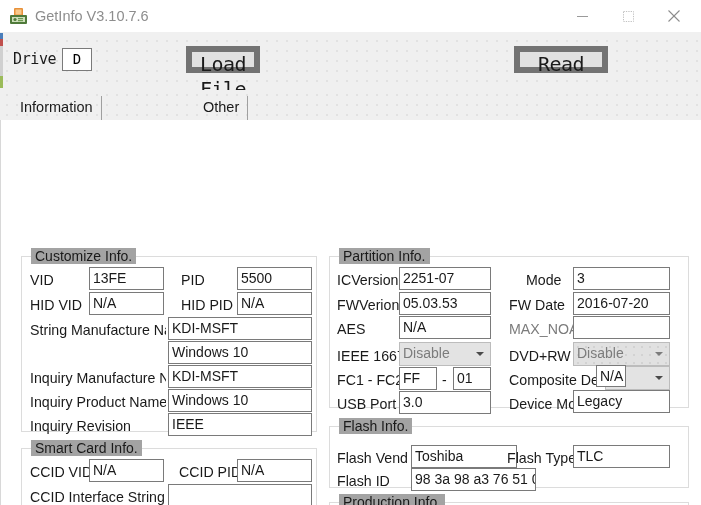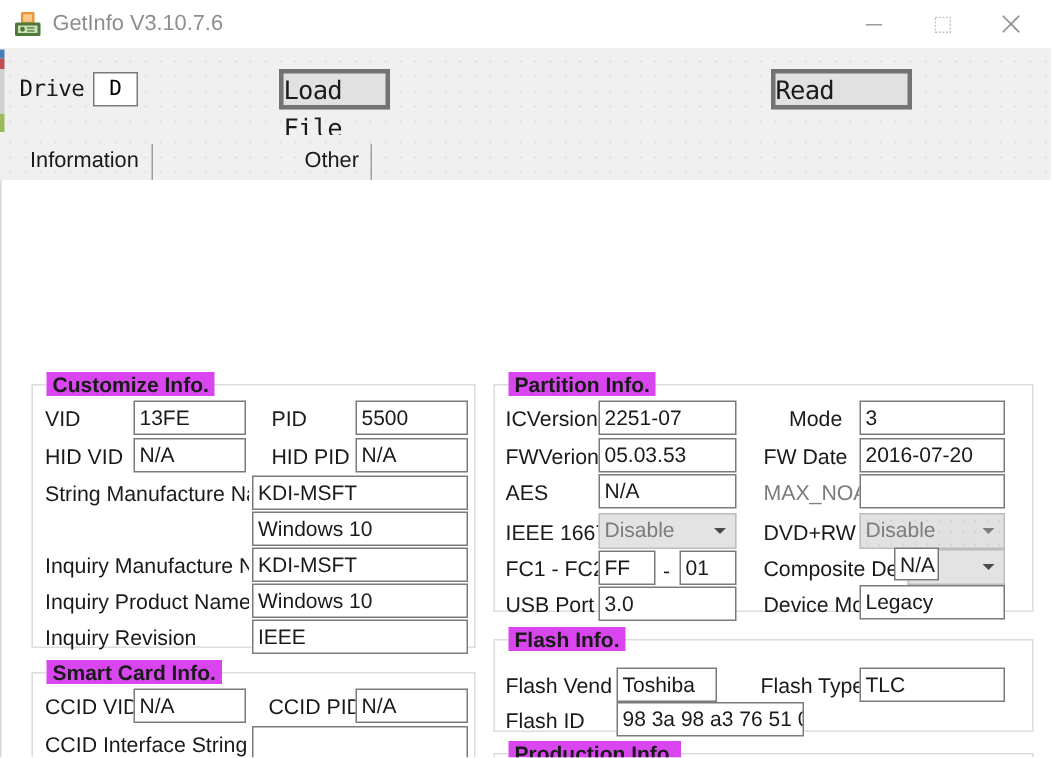--- a/index.html
+++ b/index.html
@@ -78,25 +78,25 @@
     background: #ffffff;
     border: 1px solid #7a7a7a;
     font-size: 14px;
     font-family: "DejaVu Sans Mono", monospace;
     color: #000; text-align: center;
     line-height: 21px;
   }
   .topbtn {
     position: absolute;
     background: #e1e1e1;
-    border: 3px solid #737373;
-    font-size: 17px;
+    border: 6px solid #737373;
+    font-size: 20px;
     font-family: "DejaVu Sans Mono", monospace;
     color: #1a1a1a;
-    text-align: left;
+    text-align: center;
     letter-spacing: -0.5px;
   }
   #btn-loadfile { left: 186px; top: 46px; width: 74px; height: 27px; line-height: 25px; }
   #btn-read     { left: 514px; top: 46px; width: 94px; height: 27px; line-height: 25px; }
 
   
   #tabstrip {
     position: absolute; left: 0; top: 90px;
     width: 701px; height: 30px;
     background-color: #f0f0f0;
@@ -133,26 +133,25 @@
     border-right: 1px solid #e0e0e0;
   }
 
   
   .group {
     position: absolute;
     border: 1px solid #dcdcdc;
   }
   .group > .cap {
     position: absolute; top: -9px; left: 9px;
-    background: #d946ef;
+    background: #a3a3a3;
     padding: 0 4px;
     font-size: 14px;
     color: #1a1a1a;
     white-space: nowrap;
-    font-weight: bold;
   }
   #grp-customize  { left: 20px;  top: 136px; width: 296px; height: 176px; }
   #grp-smartcard  { left: 20px;  top: 328px; width: 296px; height: 82px;  }
   #grp-firmware   { left: 328px; top: 136px; width: 360px; height: 152px; }
   #grp-flash      { left: 328px; top: 306px; width: 360px; height: 62px;  }
   #grp-production { left: 328px; top: 382px; width: 360px; height: 110px; }
 
   
   .lbl {
     position: absolute;
@@ -348,21 +347,21 @@
     <div class="lbl" style="left:336px; top:274px; width:62px;">USB Port</div>
     <div class="tb" style="left:398px; top:271px; width:92px; height:23px;">3.0</div>
     <div class="lbl" style="left:508px; top:274px; width:64px;">Device Mo</div>
     <div class="tb" style="left:572px; top:270px; width:97px; height:23px;">Legacy</div>
 
     <div class="group" id="grp-flash">
       <span class="cap">Flash Info.</span>
     </div>
 
     <div class="lbl" style="left:336px; top:328px; width:76px;">Flash Vend</div>
-    <div class="tb" style="left:410px; top:325px; width:67px; height:23px;">Toshiba</div>
+    <div class="tb" style="left:410px; top:325px; width:106px; height:23px;">Toshiba</div>
     <div class="lbl" style="left:506px; top:328px; width:72px;">Flash Type</div>
     <div class="tb" style="left:572px; top:325px; width:97px; height:23px;">TLC</div>
 
     <div class="lbl" style="left:336px; top:351px; width:72px;">Flash ID</div>
     <div class="tb" style="left:410px; top:348px; width:125px; height:23px;">98 3a 98 a3 76 51 08</div>
 
     <div class="group" id="grp-production">
       <span class="cap">Production Info.</span>
     </div>
 

